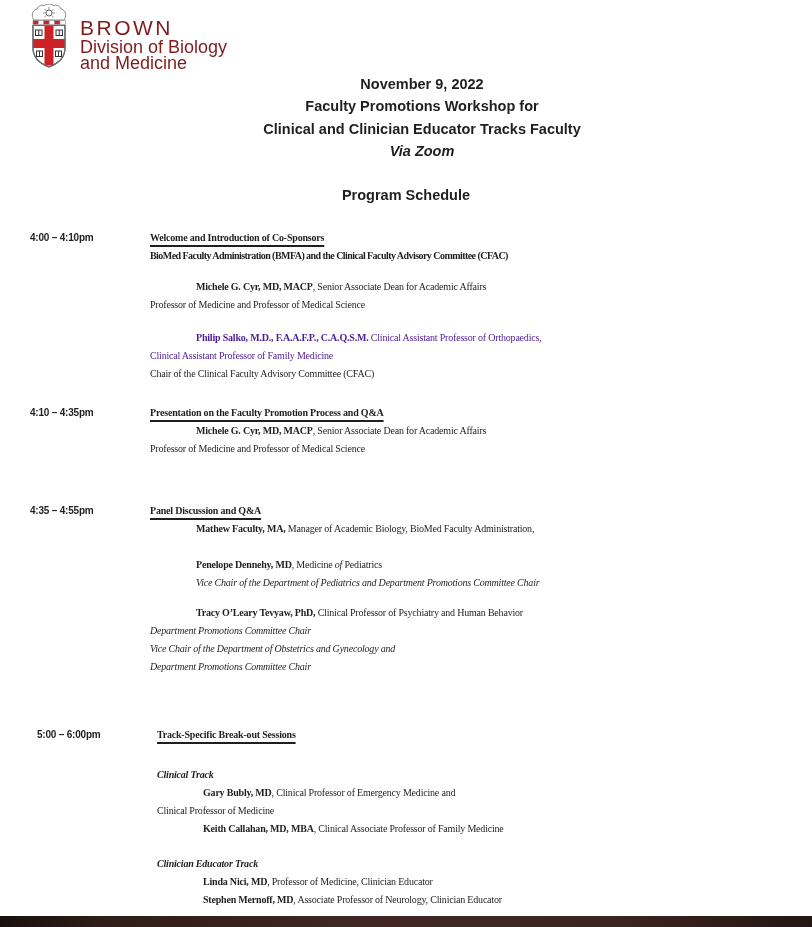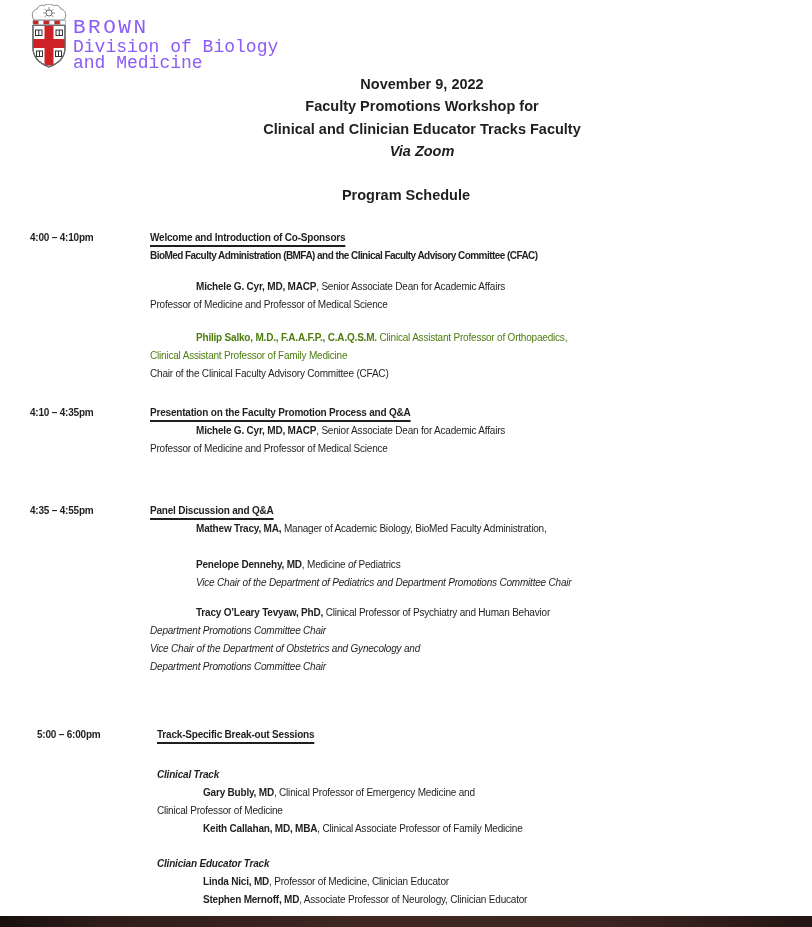--- a/index.html
+++ b/index.html
@@ -5,45 +5,45 @@
   * { margin:0; padding:0; box-sizing:border-box; }
   html,body { background:#fff; }
   #doc {
     position:relative; width:812px; height:927px; background:#ffffff;
     font-family:"Liberation Sans", sans-serif; color:#1f1f1f; overflow:hidden;
   }
 
   
   .logo { position:absolute; top:4px; left:29px; display:flex; align-items:flex-start; }
   .crest { width:40px; height:64px; flex:none; }
-  .logo-text { margin-left:4px; margin-top:13px; font-family:Liberation Mono, monospace; color:#8b5cf6; }
+  .logo-text { margin-left:11px; margin-top:13px; font-family:Liberation Sans, sans-serif; color:#7f1d1d; }
   .logo-name { font-size:21px; letter-spacing:2.5px; line-height:22px; }
   .logo-div  { font-size:18px; line-height:14.5px; margin-top:1px; }
 
   
   .doc-header { position:absolute; top:73px; left:16px; width:100%; text-align:center;
                 font-weight:700; font-size:14.5px; line-height:22.4px; }
   .venue { font-style:italic; }
   .program-title { position:absolute; top:187px; left:0; width:100%; text-align:center;
                    font-weight:700; font-size:14.5px; }
 
   
   .session { position:absolute; left:0; width:100%; display:flex;
              font-size:10px; line-height:18px; letter-spacing:-0.2px; }
   .s1 { top:229px; } .s2 { top:404px; } .s3 { top:502px; } .s4 { top:726px; }
   .time { flex:none; width:150px; padding-left:30px; font-weight:700; }
   .s4 .time { padding-left:37px; width:157px; }
-  .content { width:636px; }
+  .content { width:636px;font-family:Liberation Serif, serif; }
   .title-line { font-weight:700; }
   .title-line .u { text-decoration:underline; text-decoration-thickness:1.5px; text-underline-offset:3.5px; }
   .b { font-weight:700; }
   .i { font-style:italic; }
   .bi { font-weight:700; font-style:italic; }
   .subtitle { font-weight:700; letter-spacing:-0.55px; white-space:nowrap; }
-  .gray { color:#4d7c0f; }
+  .gray { color:#4c1d95; }
   .p13 { margin-top:13px; }
   .p15 { margin-top:15px; }
   .p18 { margin-top:18px; }
   .p12 { margin-top:12px; }
   .p19 { margin-top:22px; }
   .p17 { margin-top:17px; }
   .nw { white-space:nowrap;padding-left:46px; }
 
   
   .bottom-bar { position:absolute; left:0; bottom:0; width:100%; height:11px;
@@ -134,21 +134,21 @@
       <div class="title-line"><span class="u">Presentation on the Faculty Promotion Process and Q&amp;A</span></div>
       <div class="nw"><span class="b">Michele G. Cyr, MD, MACP</span><span>, Senior Associate Dean for Academic Affairs</span></div>
       <div>Professor of Medicine and Professor of Medical Science</div>
     </div>
   </div>
 
   <div class="session s3">
     <div class="time">4:35 – 4:55pm</div>
     <div class="content">
       <div class="title-line"><span class="u">Panel Discussion and Q&amp;A</span></div>
-      <div class="nw"><span class="b">Mathew Tracy, MA,</span><span> Manager of Academic Biology, BioMed Faculty Administration,</span></div>
+      <div class="nw"><span class="b">Mathew Faculty, MA,</span><span> Manager of Academic Biology, BioMed Faculty Administration,</span></div>
       <div class="p18 nw"><span class="b">Penelope Dennehy, MD</span><span>, Medicine </span><span class="i">of</span><span> Pediatrics</span></div>
       <div class="i nw">Vice Chair of the Department of Pediatrics and Department Promotions Committee Chair</div>
       <div class="p12 nw"><span class="b">Tracy O’Leary Tevyaw, PhD,</span><span> Clinical Professor of Psychiatry and Human Behavior</span></div>
       <div class="i">Department Promotions Committee Chair</div>
       <div class="i">Vice Chair of the Department of Obstetrics and Gynecology and</div>
       <div class="i">Department Promotions Committee Chair</div>
     </div>
   </div>
 
   <div class="session s4">

